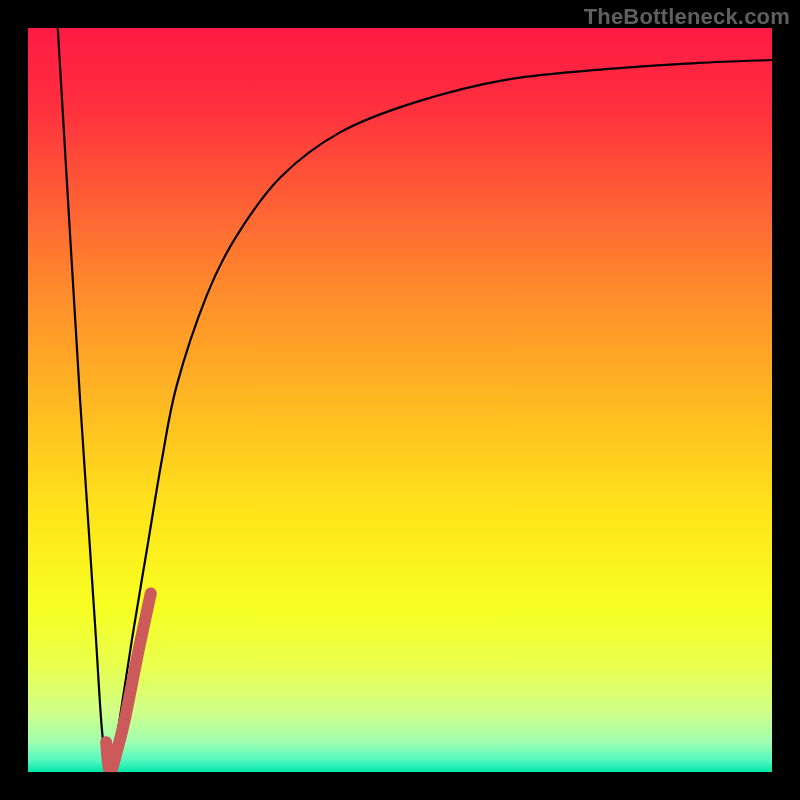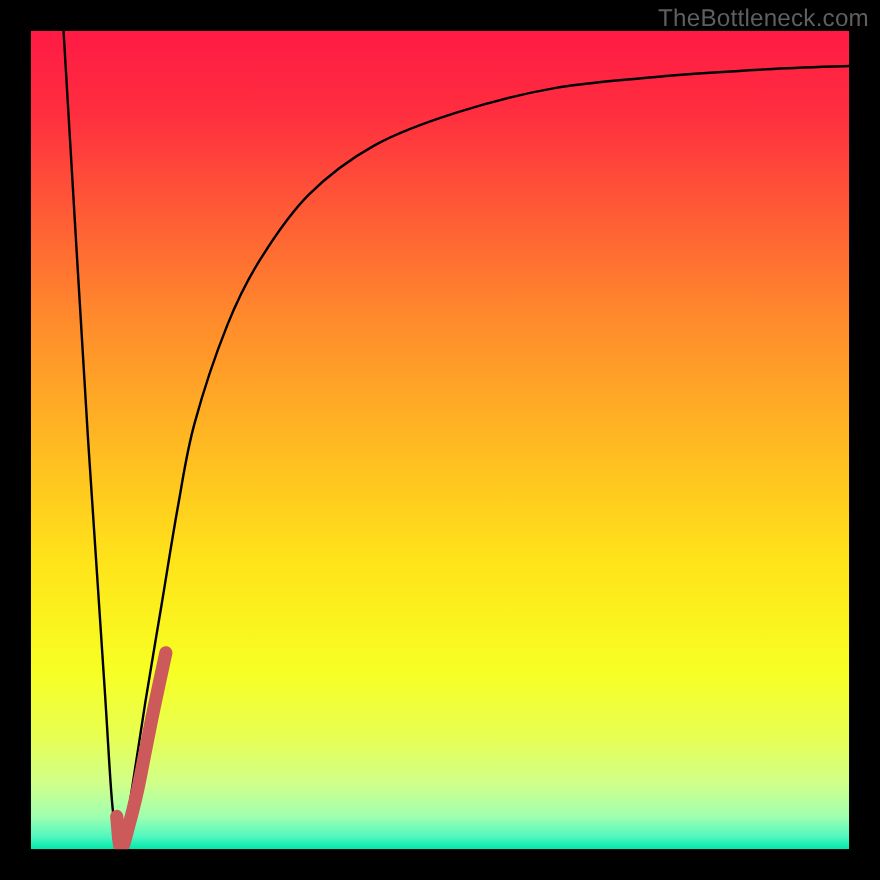--- a/index.html
+++ b/index.html
@@ -29,21 +29,21 @@
     display: block;
     width: 744px;
     height: 744px;
   }
   .watermark {
     position: absolute;
     top: 4px;
     right: 10px;
     color: #5f5f5f;
     font-size: 22px;
-    font-weight: 400;
+    font-weight: 700;
     letter-spacing: 0.2px;
     user-select: none;
   }
 </style>
 </head>
 <body>
 
 <div class="frame">
 
   <div class="plot-area">

